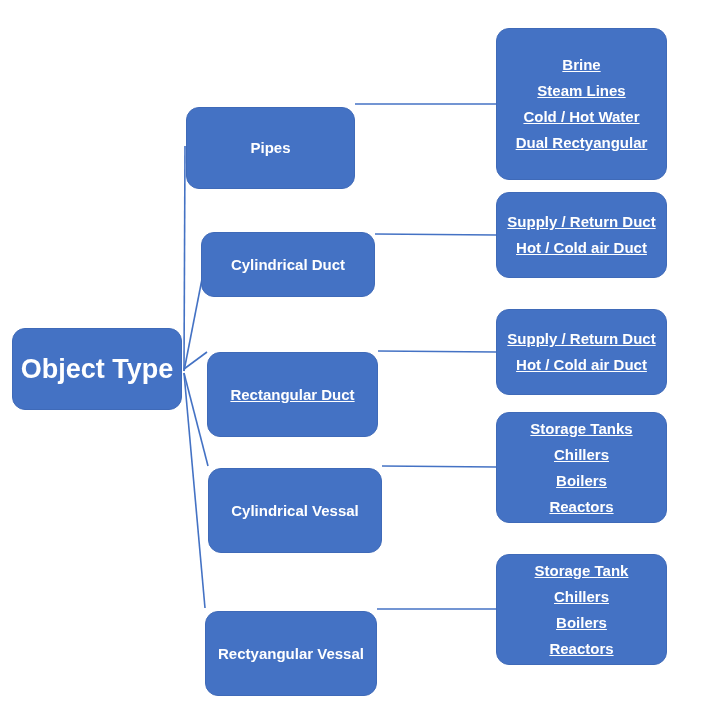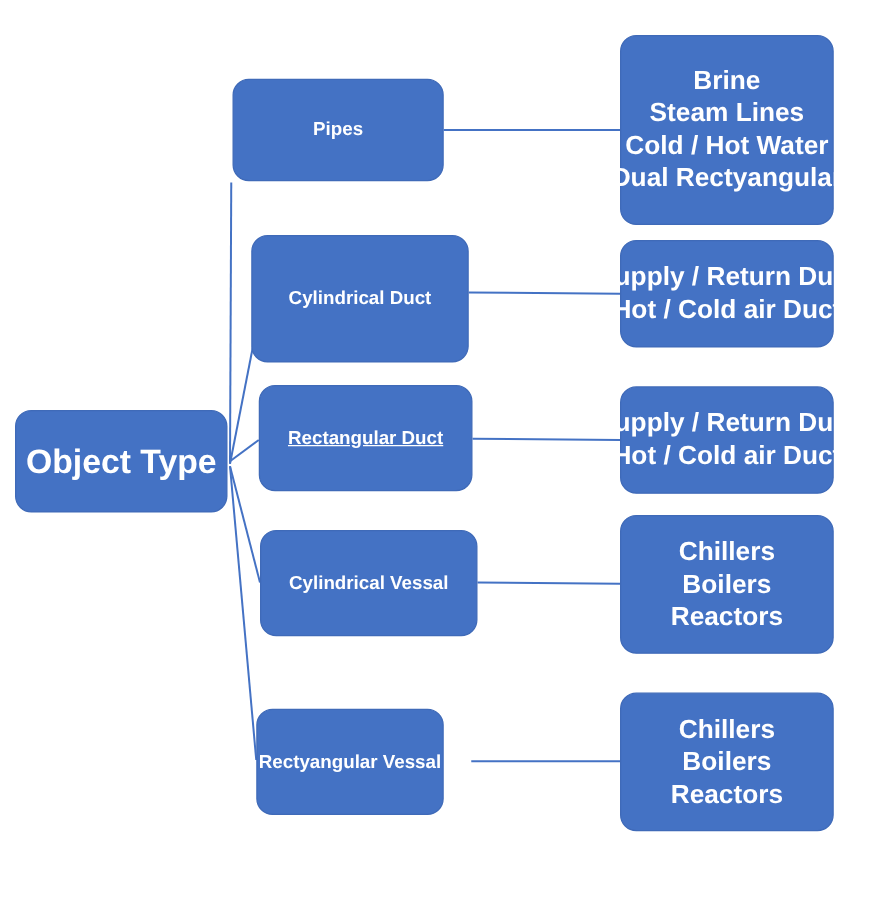--- a/index.html
+++ b/index.html
@@ -32,31 +32,31 @@
     color: var(--box-text, #ffffff);
     display: flex;
     flex-direction: column;
     align-items: center;
     justify-content: center;
     text-align: center;
     font-weight: bold;
   }
   .node span { display: block; line-height: 26px; white-space: nowrap; }
   .root-node   { font-size: 27px; }
-  .branch-node { font-size: 15px; }
-  .leaf-node   { font-size: 21px; }
+  .branch-node { font-size: 15px; margin-top: 44px; }
+  .leaf-node   { font-size: 15px; text-decoration: underline; }
 
   
   #root   { left: 12px;  top: 328px; width: 170px; height: 82px; }
 
   #b0 { left: 186px; top: 63px;  width: 169px; height: 82px; }
-  #b1 { left: 201px; top: 188px; width: 174px; height: 102px; text-align: right; }
+  #b1 { left: 201px; top: 188px; width: 174px; height: 65px; text-align: right; }
   #b2 { left: 207px; top: 308px; width: 171px; height: 85px; text-decoration: underline; }
   #b3 { left: 208px; top: 424px; width: 174px; height: 85px; }
-  #b4 { left: 205px; top: 567px; width: 150px; height: 85px; }
+  #b4 { left: 205px; top: 567px; width: 172px; height: 85px; }
 
   #l0 { left: 496px; top: 28px;  width: 171px; height: 152px; }
   #l1 { left: 496px; top: 192px; width: 171px; height: 86px; }
   #l2 { left: 496px; top: 309px; width: 171px; height: 86px; }
   #l3 { left: 496px; top: 412px; width: 171px; height: 111px; }
   #l4 { left: 496px; top: 554px; width: 171px; height: 111px; }
 </style>
 </head>
 <body>
 
@@ -105,23 +105,25 @@
   </div>
   <div id="l1" class="node leaf-node">
     <span>Supply / Return Duct</span>
     <span>Hot / Cold air Duct</span>
   </div>
   <div id="l2" class="node leaf-node">
     <span>Supply / Return Duct</span>
     <span>Hot / Cold air Duct</span>
   </div>
   <div id="l3" class="node leaf-node">
+    <span>Storage Tanks</span>
     <span>Chillers</span>
     <span>Boilers</span>
     <span>Reactors</span>
   </div>
   <div id="l4" class="node leaf-node">
+    <span>Storage Tank</span>
     <span>Chillers</span>
     <span>Boilers</span>
     <span>Reactors</span>
   </div>
 
 </div>
 
 </body></html>

